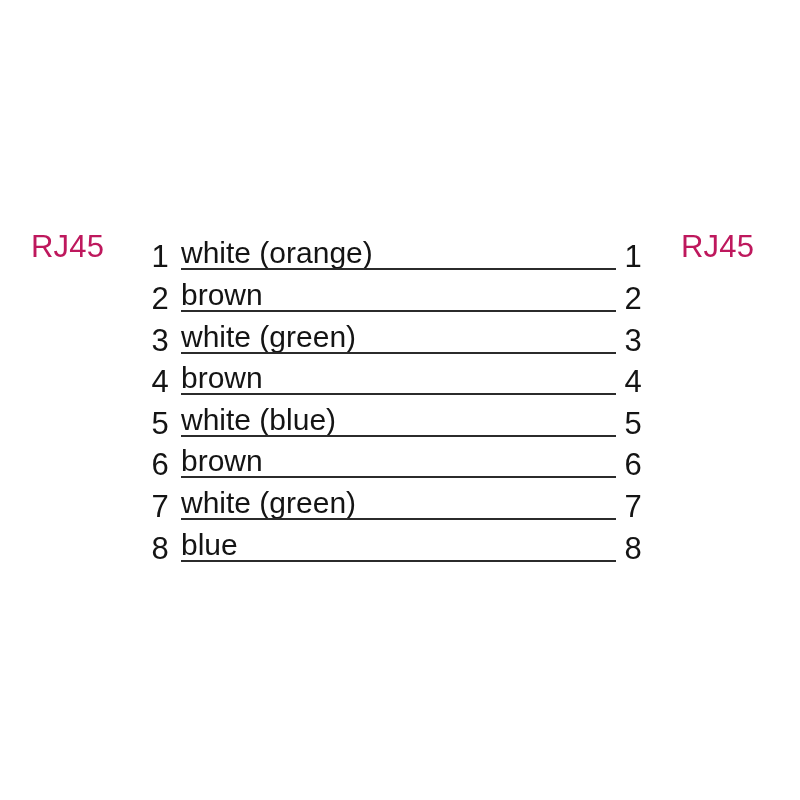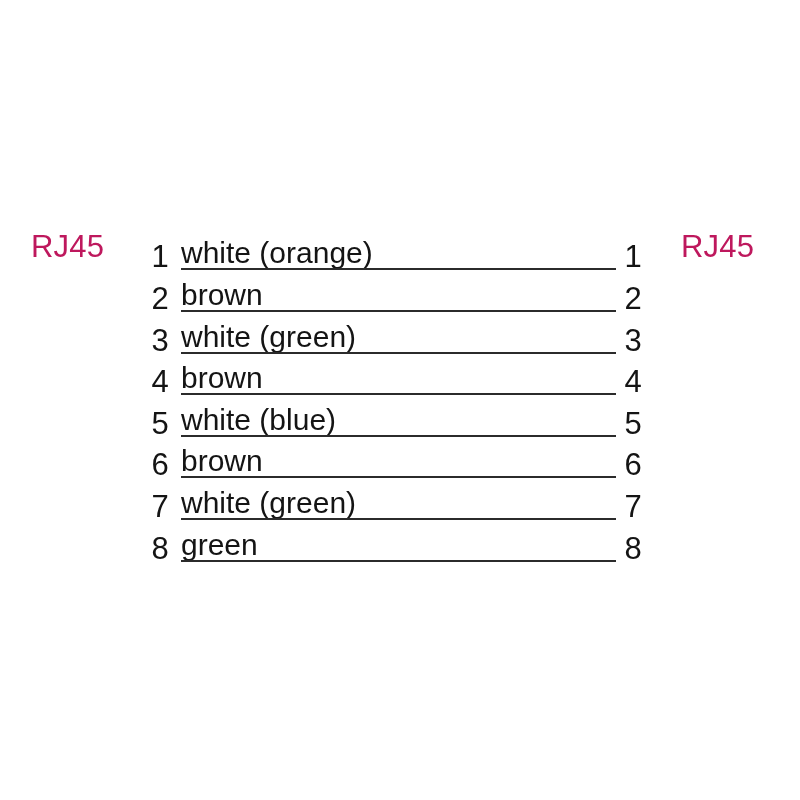--- a/index.html
+++ b/index.html
@@ -128,19 +128,19 @@
         <div class="pin-number right">6</div>
       </div>
       <div class="pin-row" style="top: 518px;">
         <div class="pin-number left">7</div>
         <div class="wire-label">white (green)</div>
         <div class="wire-line"></div>
         <div class="pin-number right">7</div>
       </div>
       <div class="pin-row" style="top: 560px;">
         <div class="pin-number left">8</div>
-        <div class="wire-label">green</div>
+        <div class="wire-label">blue</div>
         <div class="wire-line"></div>
         <div class="pin-number right">8</div>
       </div>
     </div>
 
 </div>
 
 </body></html>

